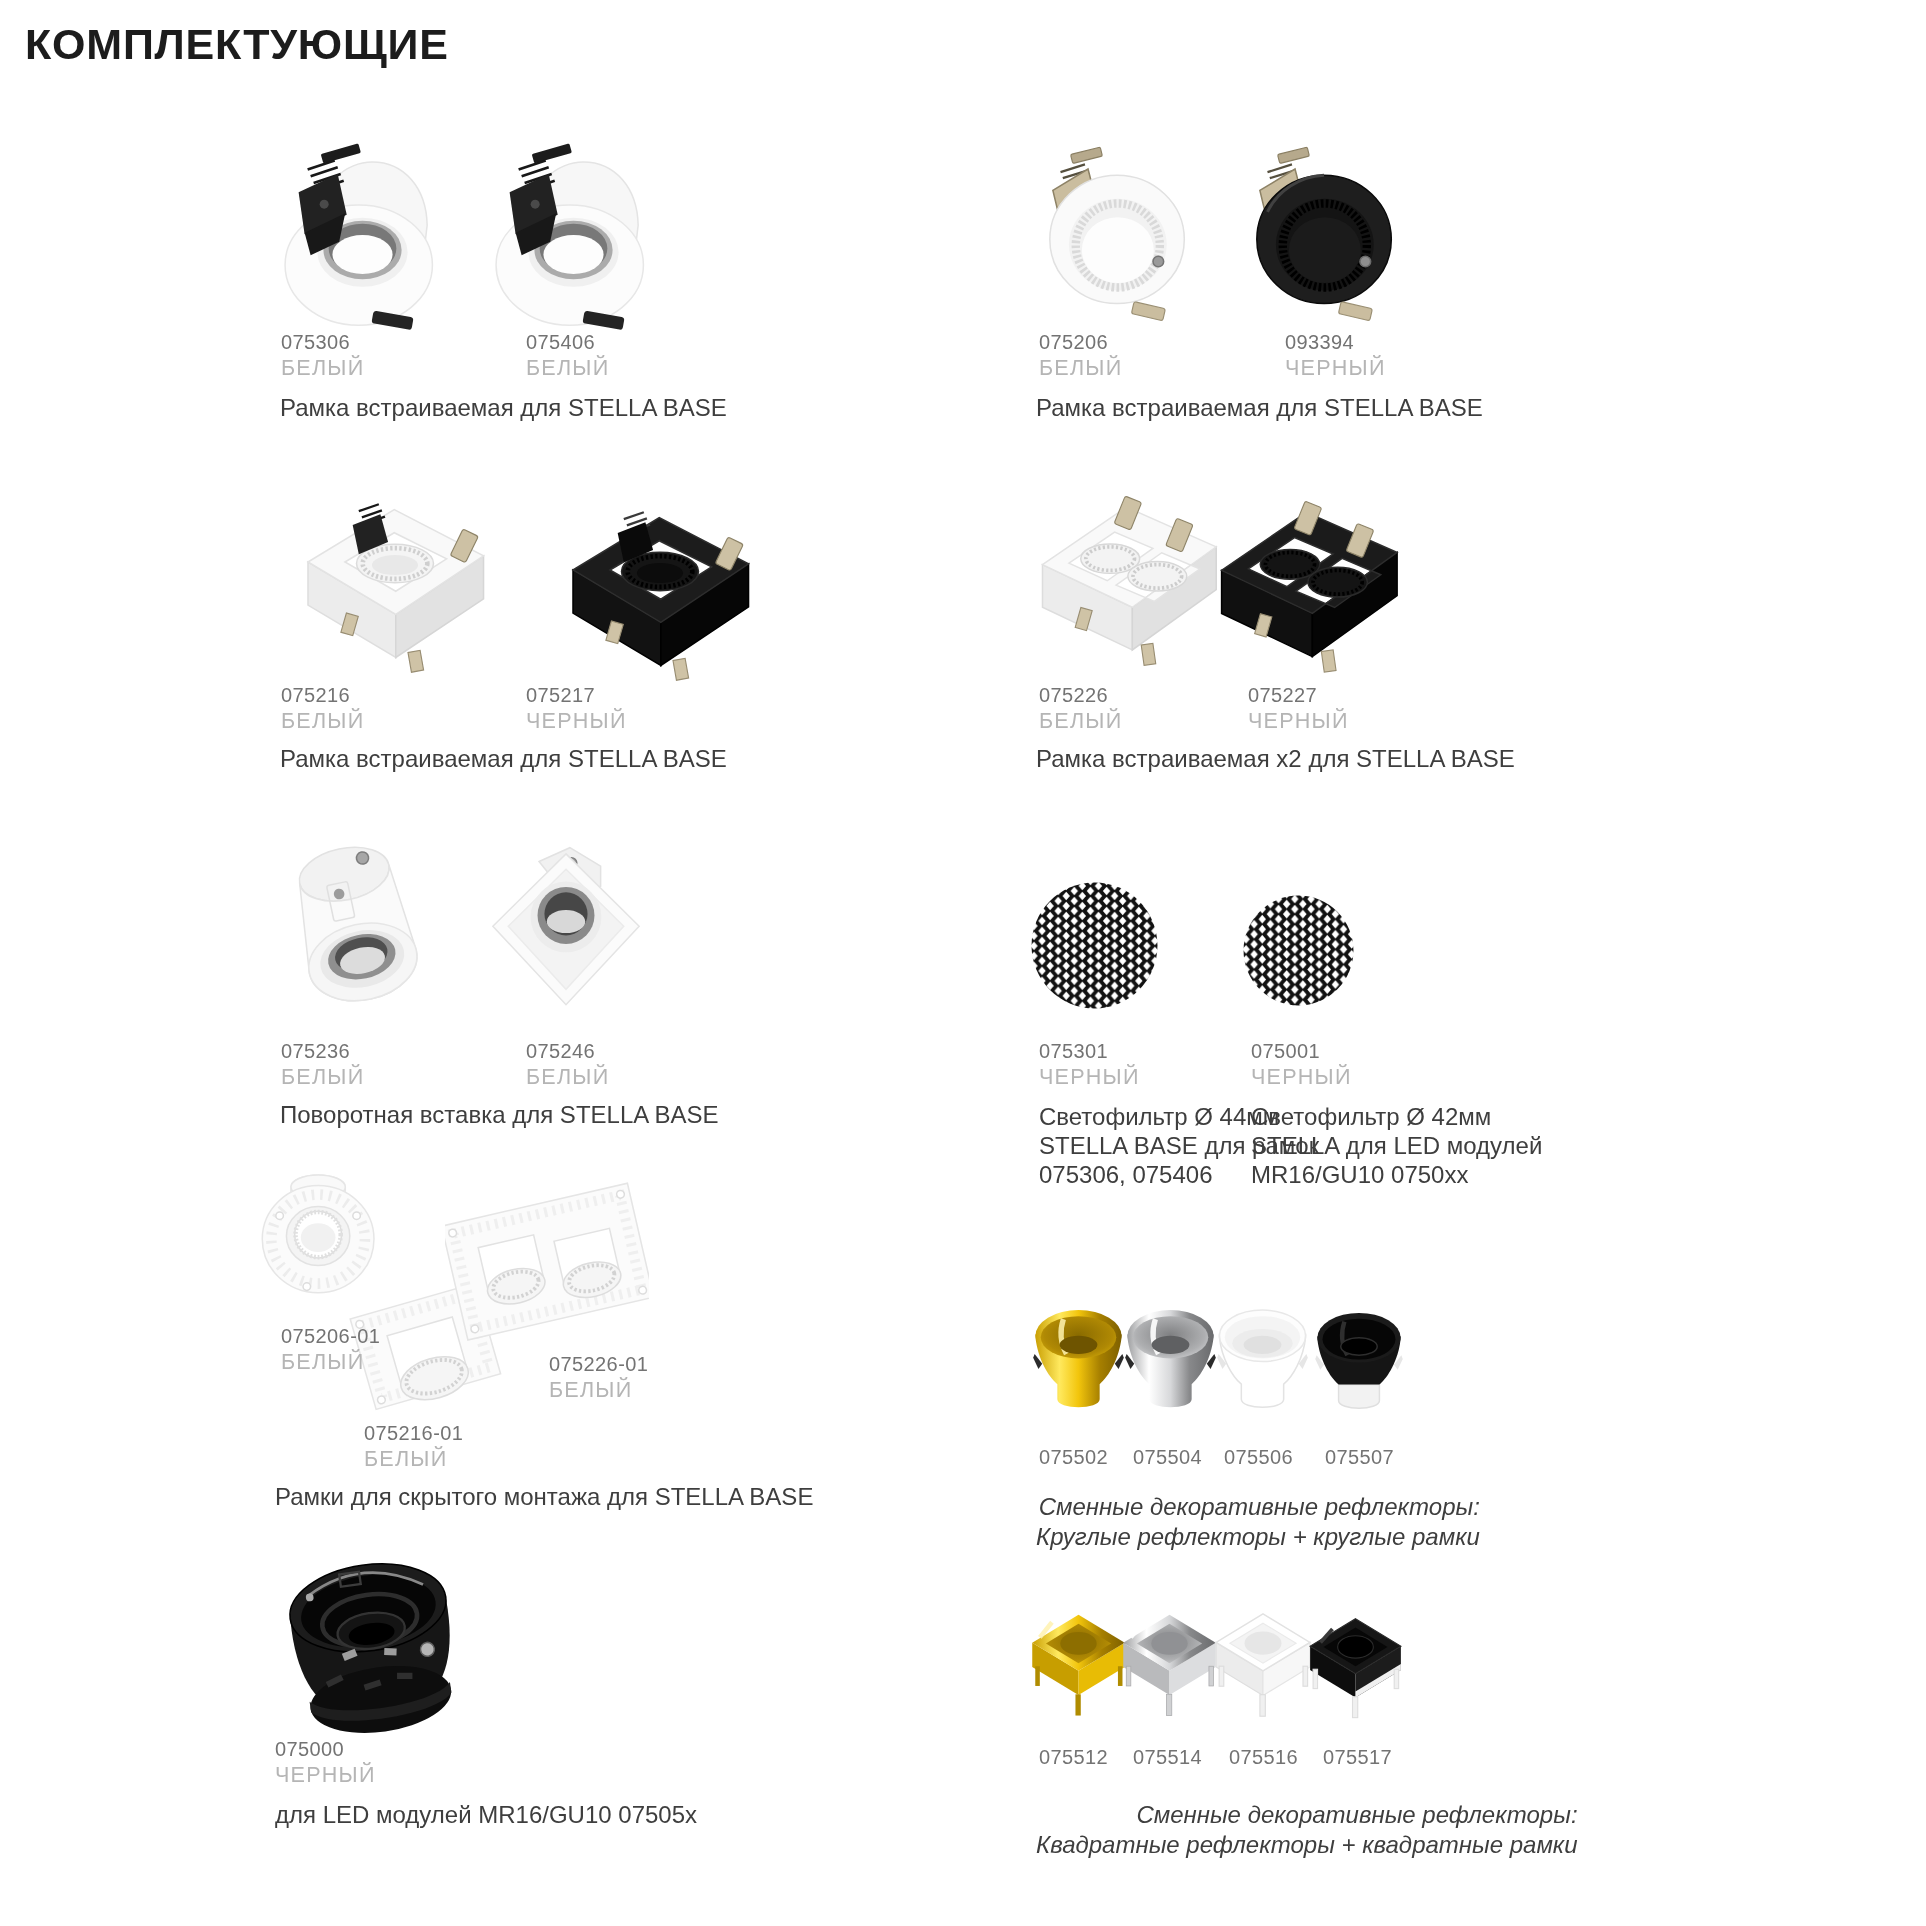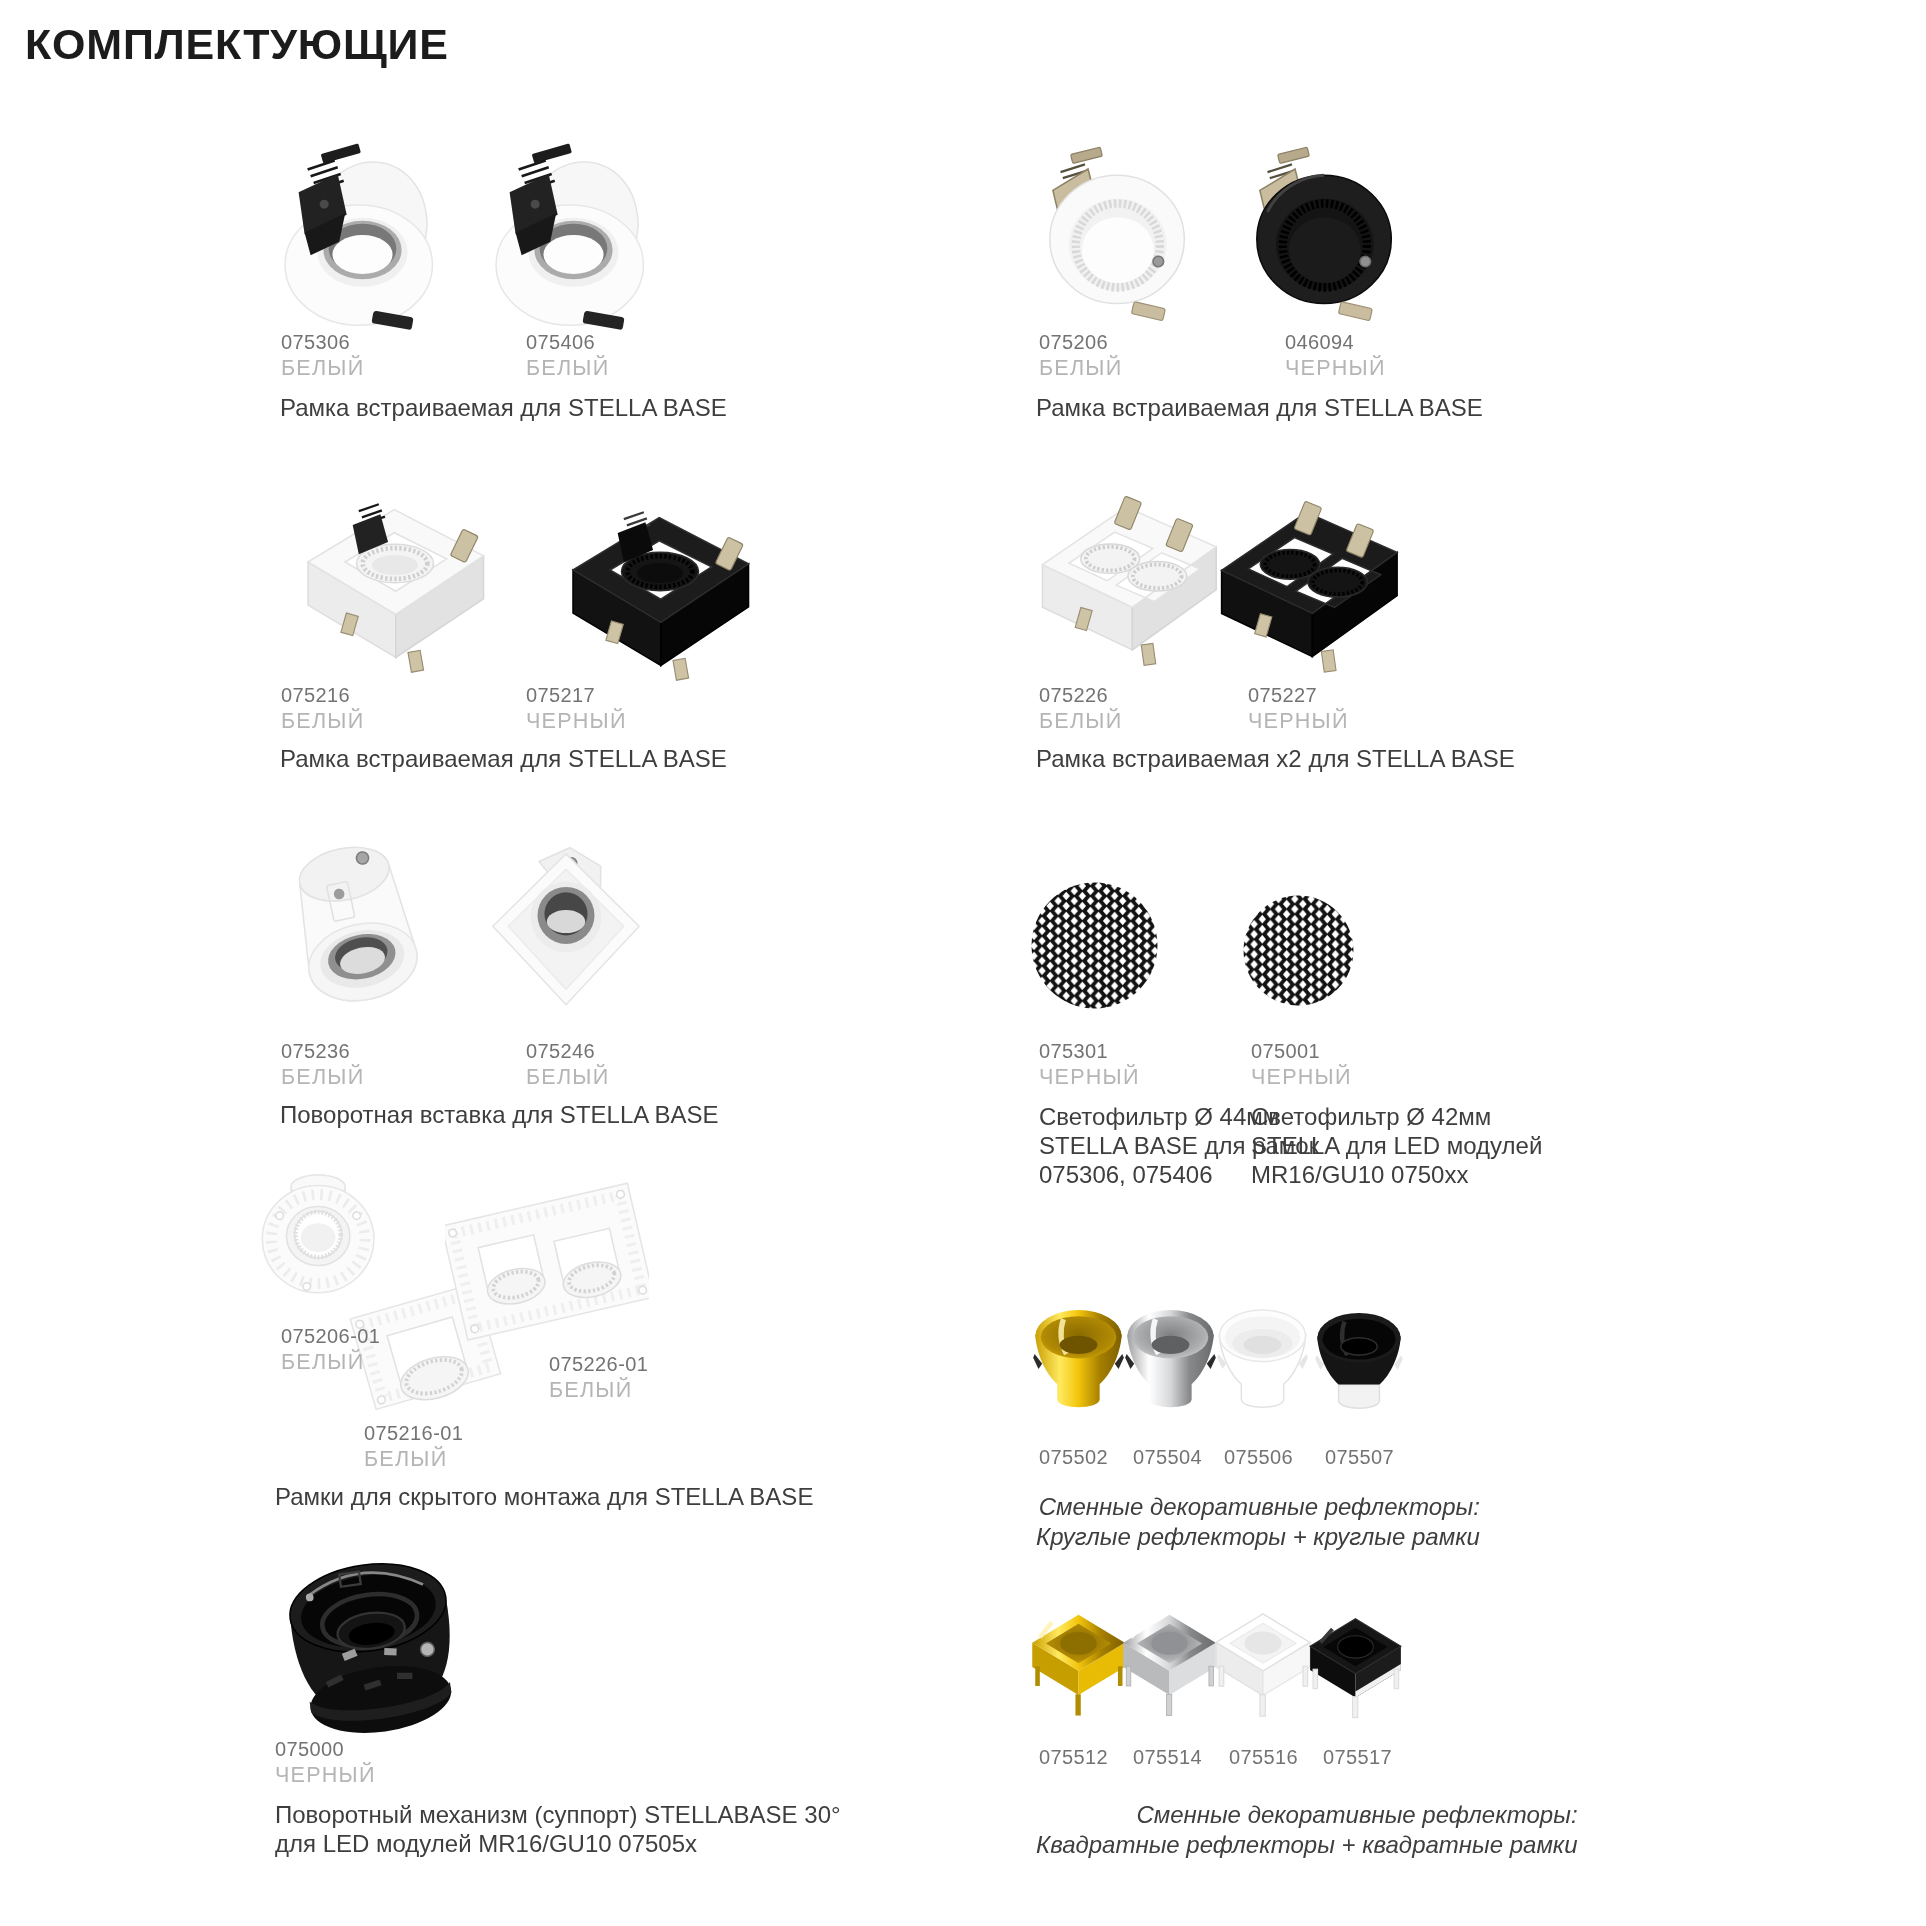--- a/index.html
+++ b/index.html
@@ -386,21 +386,21 @@
       <use href="#ring-white"></use>
     </svg>
   <svg class="abs" style="left:1247px;top:146px" width="148" height="176" viewBox="0 0 192 228">
       <use href="#ring-black"></use>
     </svg>
   <div class="abs" style="left:1039px;top:331px">
     <span class="code">075206</span>
     <span class="colorname">БЕЛЫЙ</span>
   </div>
   <div class="abs" style="left:1285px;top:331px">
-    <span class="code">046094</span>
+    <span class="code">093394</span>
     <span class="colorname">ЧЕРНЫЙ</span>
   </div>
   <div class="abs caption" style="left:1036px;top:393px">Рамка встраиваемая для STELLA BASE</div>
 
   <svg class="abs" style="left:294px;top:485px" width="202" height="194" viewBox="0 0 262 252">
       <use href="#sqf-white"></use>
     </svg>
   <svg class="abs" style="left:559px;top:493px" width="202" height="194" viewBox="0 0 262 252">
       <use href="#sqf-black"></use>
     </svg>
@@ -516,21 +516,20 @@
   </div>
 
   <svg class="abs" style="left:274px;top:1549px" width="199" height="191" viewBox="0 0 258 248">
       <use href="#support-black"></use>
     </svg>
   <div class="abs" style="left:275px;top:1738px">
     <span class="code">075000</span>
     <span class="colorname">ЧЕРНЫЙ</span>
   </div>
   <div class="abs desc" style="left:275px;top:1800px">
-    <span>Поворотный механизм (суппорт) STELLABASE 30°</span>
     <span>для LED модулей MR16/GU10 07505x</span>
   </div>
 
   <svg class="abs" style="left:1029px;top:1610px" width="99" height="114" viewBox="0 0 128 148">
       <use href="#tray-gold"></use>
     </svg>
   <svg class="abs" style="left:1120px;top:1610px" width="99" height="114" viewBox="0 0 128 148">
       <use href="#tray-chrome"></use>
     </svg>
   <svg class="abs" style="left:1213px;top:1609px" width="100" height="116" viewBox="0 0 130 150">

